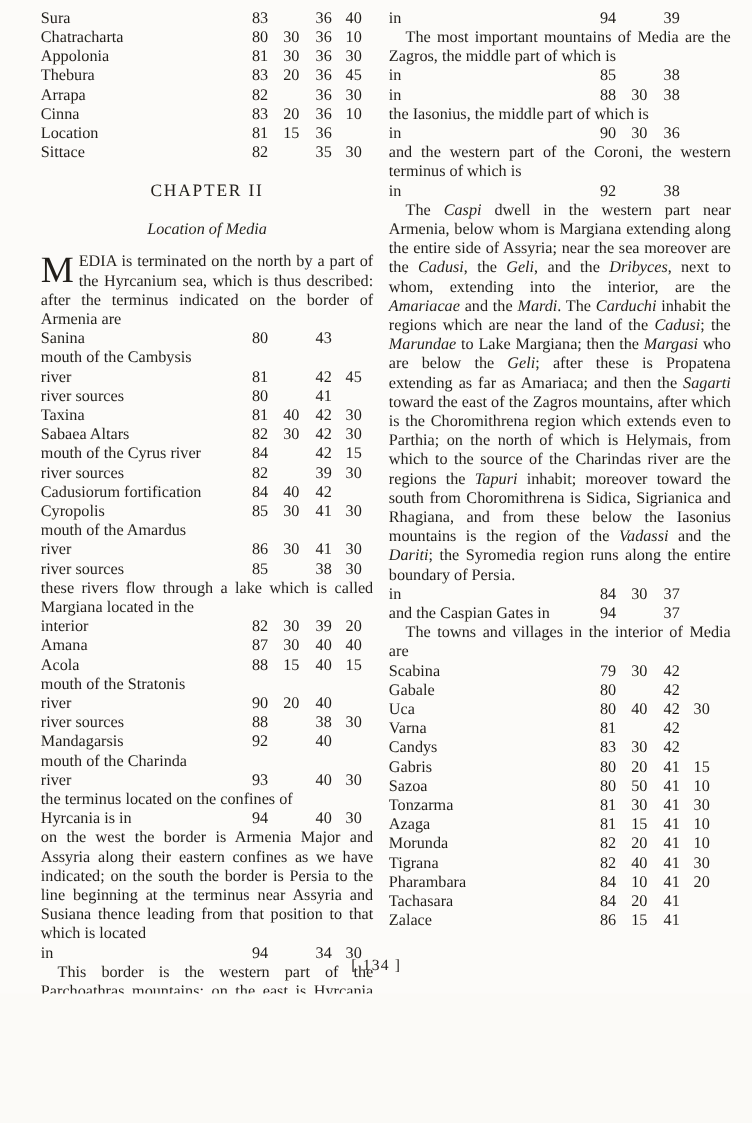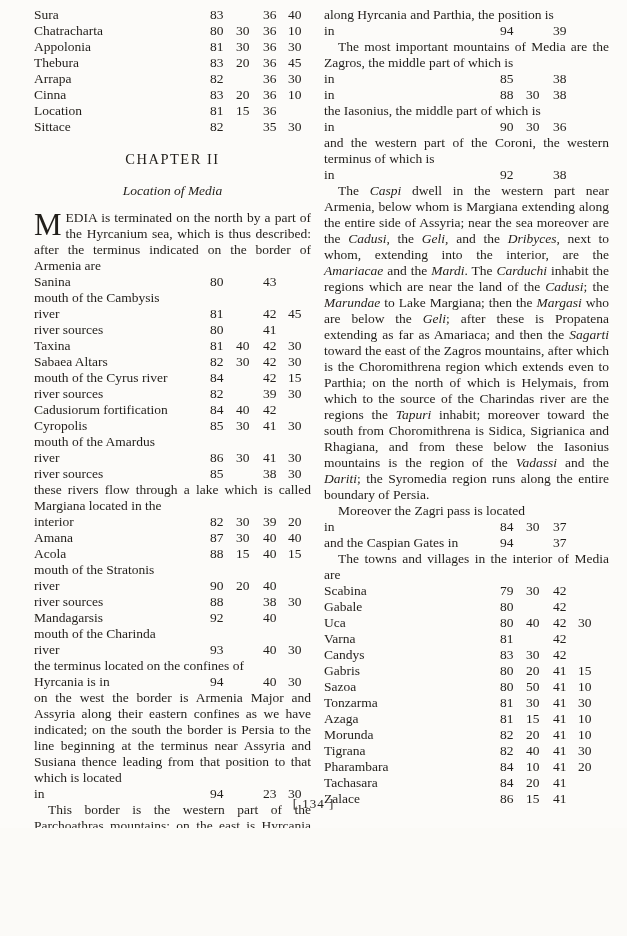--- a/index.html
+++ b/index.html
@@ -92,35 +92,33 @@
         <div class="row"><span class="rname">Acola</span><span class="num n1">88</span><span class="num n2">15</span><span class="num n3">40</span><span class="num n4">15</span></div>
         <div class="rowlabel">mouth of the Stratonis</div>
         <div class="row"><span class="rname">river</span><span class="num n1">90</span><span class="num n2">20</span><span class="num n3">40</span><span class="num n4"></span></div>
         <div class="row"><span class="rname">river sources</span><span class="num n1">88</span><span class="num n2"></span><span class="num n3">38</span><span class="num n4">30</span></div>
         <div class="row"><span class="rname">Mandagarsis</span><span class="num n1">92</span><span class="num n2"></span><span class="num n3">40</span><span class="num n4"></span></div>
         <div class="rowlabel">mouth of the Charinda</div>
         <div class="row"><span class="rname">river</span><span class="num n1">93</span><span class="num n2"></span><span class="num n3">40</span><span class="num n4">30</span></div>
         <div class="para"><span>the terminus located on the confines of</span></div>
         <div class="row"><span class="rname">Hyrcania is in</span><span class="num n1">94</span><span class="num n2"></span><span class="num n3">40</span><span class="num n4">30</span></div>
         <div class="para"><span>on the west the border is Armenia Major and Assyria along their eastern confines as we have indicated; on the south the border is Persia to the line beginning at the terminus near Assyria and Susiana thence leading from that position to that which is located</span></div>
-        <div class="row"><span class="rname">in</span><span class="num n1">94</span><span class="num n2"></span><span class="num n3">23</span><span class="num n4">30</span></div>
+        <div class="row"><span class="rname">in</span><span class="num n1">94</span><span class="num n2"></span><span class="num n3">34</span><span class="num n4">30</span></div>
         <div class="para indent"><span>This border is the western part of the Parchoathras mountains; on the east is Hyrcania and Parthia to the southern line, joining the indicated termini, which runs</span></div>
       </div>
     <div class="col col-right">
-        <div class="para"><span>along Hyrcania and Parthia, the position is</span></div>
         <div class="row"><span class="rname">in</span><span class="num n1">94</span><span class="num n2"></span><span class="num n3">39</span><span class="num n4"></span></div>
         <div class="para indent"><span>The most important mountains of Media are the Zagros, the middle part of which is</span></div>
         <div class="row"><span class="rname">in</span><span class="num n1">85</span><span class="num n2"></span><span class="num n3">38</span><span class="num n4"></span></div>
         <div class="row"><span class="rname">in</span><span class="num n1">88</span><span class="num n2">30</span><span class="num n3">38</span><span class="num n4"></span></div>
         <div class="para"><span>the Iasonius, the middle part of which is</span></div>
         <div class="row"><span class="rname">in</span><span class="num n1">90</span><span class="num n2">30</span><span class="num n3">36</span><span class="num n4"></span></div>
         <div class="para"><span>and the western part of the Coroni, the western terminus of which is</span></div>
         <div class="row"><span class="rname">in</span><span class="num n1">92</span><span class="num n2"></span><span class="num n3">38</span><span class="num n4"></span></div>
         <div class="para indent"><span>The </span><em>Caspi</em><span> dwell in the western part near Armenia, below whom is Margiana extending along the entire side of Assyria; near the sea moreover are the </span><em>Cadusi</em><span>, the </span><em>Geli</em><span>, and the </span><em>Dribyces</em><span>, next to whom, extending into the interior, are the </span><em>Amariacae</em><span> and the </span><em>Mardi</em><span>. The </span><em>Carduchi</em><span> inhabit the regions which are near the land of the </span><em>Cadusi</em><span>; the </span><em>Marundae</em><span> to Lake Margiana; then the </span><em>Margasi</em><span> who are below the </span><em>Geli</em><span>; after these is Propatena extending as far as Amariaca; and then the </span><em>Sagarti</em><span> toward the east of the Zagros mountains, after which is the Choromithrena region which extends even to Parthia; on the north of which is Helymais, from which to the source of the Charindas river are the regions the </span><em>Tapuri</em><span> inhabit; moreover toward the south from Choromithrena is Sidica, Sigrianica and Rhagiana, and from these below the Iasonius mountains is the region of the </span><em>Vadassi</em><span> and the </span><em>Dariti</em><span>; the Syromedia region runs along the entire boundary of Persia.</span></div>
-        <div class="para indent"><span>Moreover the Zagri pass is located</span></div>
         <div class="row"><span class="rname">in</span><span class="num n1">84</span><span class="num n2">30</span><span class="num n3">37</span><span class="num n4"></span></div>
         <div class="row"><span class="rname">and the Caspian Gates in</span><span class="num n1">94</span><span class="num n2"></span><span class="num n3">37</span><span class="num n4"></span></div>
         <div class="para indent"><span>The towns and villages in the interior of Media are</span></div>
         <div class="row"><span class="rname">Scabina</span><span class="num n1">79</span><span class="num n2">30</span><span class="num n3">42</span><span class="num n4"></span></div>
         <div class="row"><span class="rname">Gabale</span><span class="num n1">80</span><span class="num n2"></span><span class="num n3">42</span><span class="num n4"></span></div>
         <div class="row"><span class="rname">Uca</span><span class="num n1">80</span><span class="num n2">40</span><span class="num n3">42</span><span class="num n4">30</span></div>
         <div class="row"><span class="rname">Varna</span><span class="num n1">81</span><span class="num n2"></span><span class="num n3">42</span><span class="num n4"></span></div>
         <div class="row"><span class="rname">Candys</span><span class="num n1">83</span><span class="num n2">30</span><span class="num n3">42</span><span class="num n4"></span></div>
         <div class="row"><span class="rname">Gabris</span><span class="num n1">80</span><span class="num n2">20</span><span class="num n3">41</span><span class="num n4">15</span></div>
         <div class="row"><span class="rname">Sazoa</span><span class="num n1">80</span><span class="num n2">50</span><span class="num n3">41</span><span class="num n4">10</span></div>

